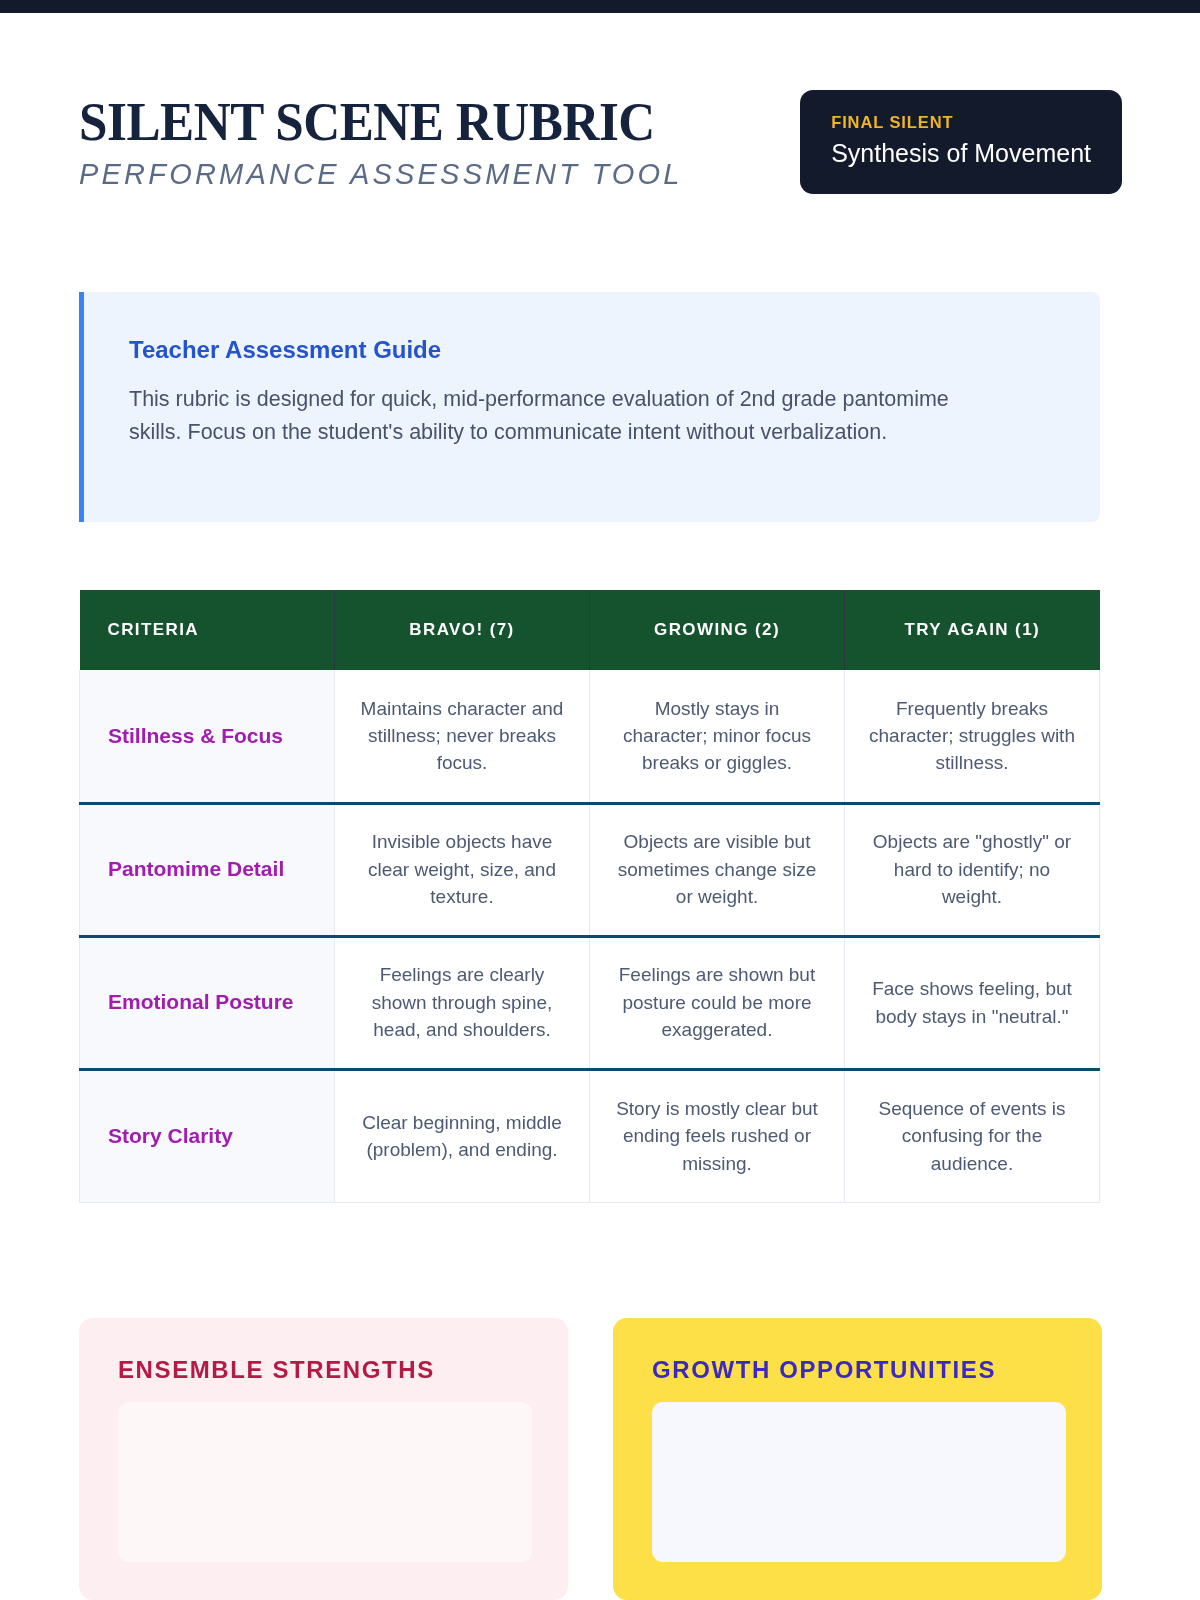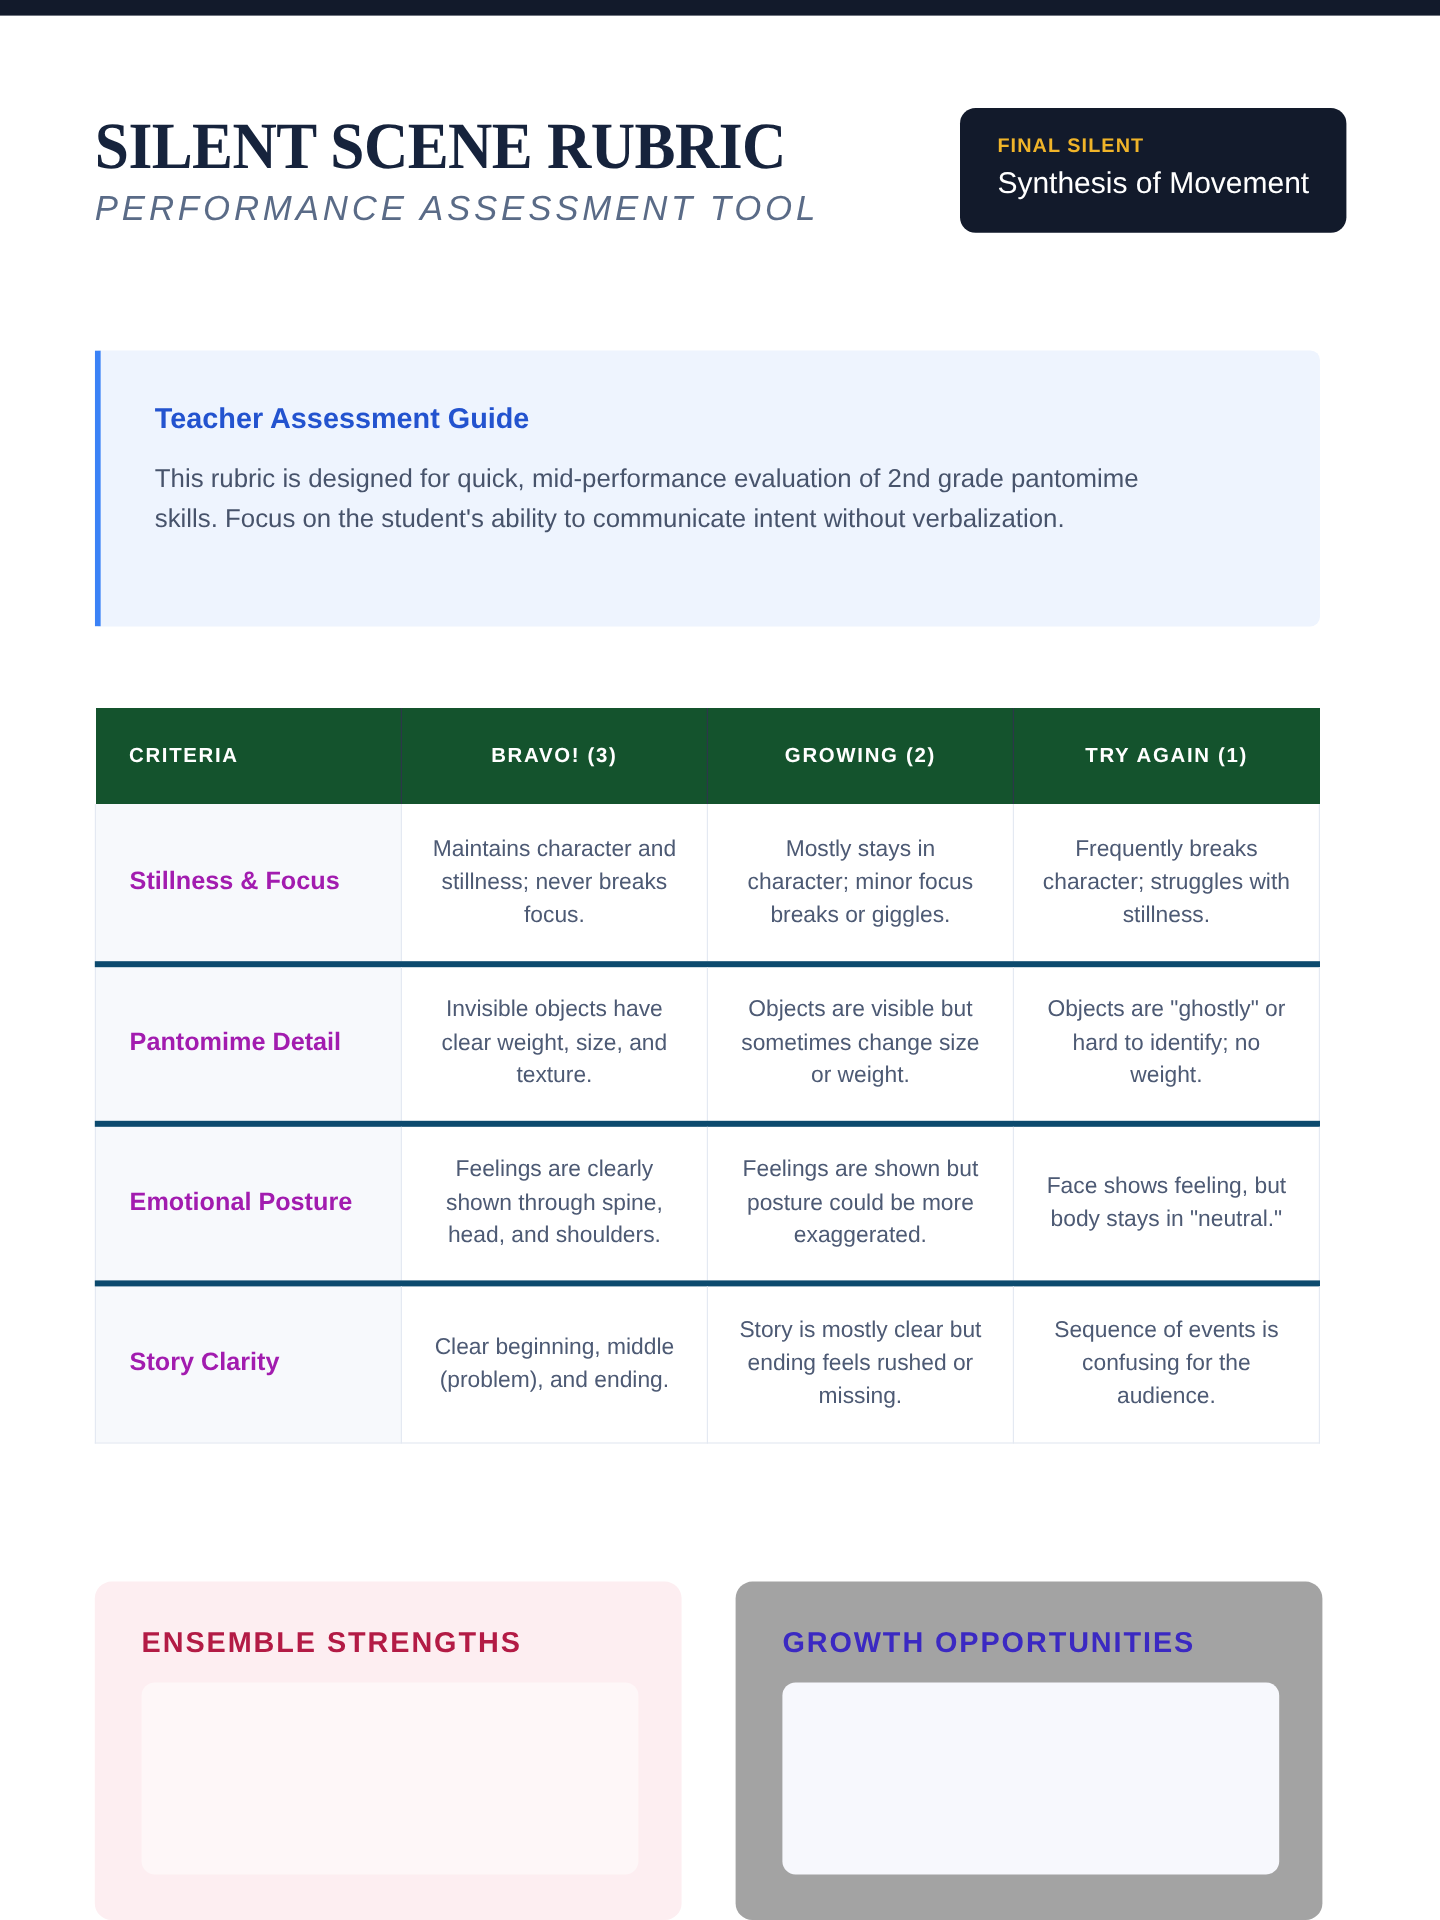--- a/index.html
+++ b/index.html
@@ -138,21 +138,21 @@
 
   .rubric thead th.col-criteria {
     text-align: left;
     padding-left: 28px;
     width: 255px;
   }
   .rubric thead th.col-level { text-align: center; }
 
   .rubric tbody td {
     border-right: 1px solid #e4e9f2;
-    border-bottom: 5px solid #0c4a6e;
+    border-bottom: 3px solid #0c4a6e;
     vertical-align: middle;
     background: #ffffff;
   }
   .rubric tbody td:last-child { border-right: 1px solid #e4e9f2; }
   .rubric tbody tr:last-child td { border-bottom: 1px solid #e4e9f2; }
 
   .rubric tbody td.criteria-cell {
     background: #f7f9fc;
     border-left: 1px solid #e4e9f2;
     font-size: 21px;
@@ -184,21 +184,21 @@
   }
 
   .note-card {
     width: 489px;
     height: 282px;
     border-radius: 14px;
     padding: 38px 36px 0 39px;
   }
 
   .note-card.strengths { background: #fdeef1; }
-  .note-card.growth    { background: #a3a3a3; }
+  .note-card.growth    { background: #fde047; }
 
   .note-label {
     font-size: 24px;
     font-weight: 700;
     letter-spacing: 1.6px;
     margin-bottom: 18px;
   }
   .note-card.strengths .note-label { color: #b31b45; }
   .note-card.growth    .note-label { color: #3b29c2; }
 
@@ -230,21 +230,21 @@
 
   <div class="info-box">
     <div class="info-title">Teacher Assessment Guide</div>
     <div class="info-text">This rubric is designed for quick, mid-performance evaluation of 2nd grade pantomime skills. Focus on the student's ability to communicate intent without verbalization.</div>
   </div>
 
   <table class="rubric">
     <thead>
       <tr>
         <th class="col-criteria">CRITERIA</th>
-        <th class="col-level">BRAVO! (3)</th>
+        <th class="col-level">BRAVO! (7)</th>
         <th class="col-level">GROWING (2)</th>
         <th class="col-level">TRY AGAIN (1)</th>
       </tr>
     </thead>
     <tbody>
       <tr class="row-h">
         <td class="criteria-cell">Stillness &amp; Focus</td>
         <td class="desc-cell">Maintains character and stillness; never breaks focus.</td>
         <td class="desc-cell">Mostly stays in character; minor focus breaks or giggles.</td>
         <td class="desc-cell">Frequently breaks character; struggles with stillness.</td>

